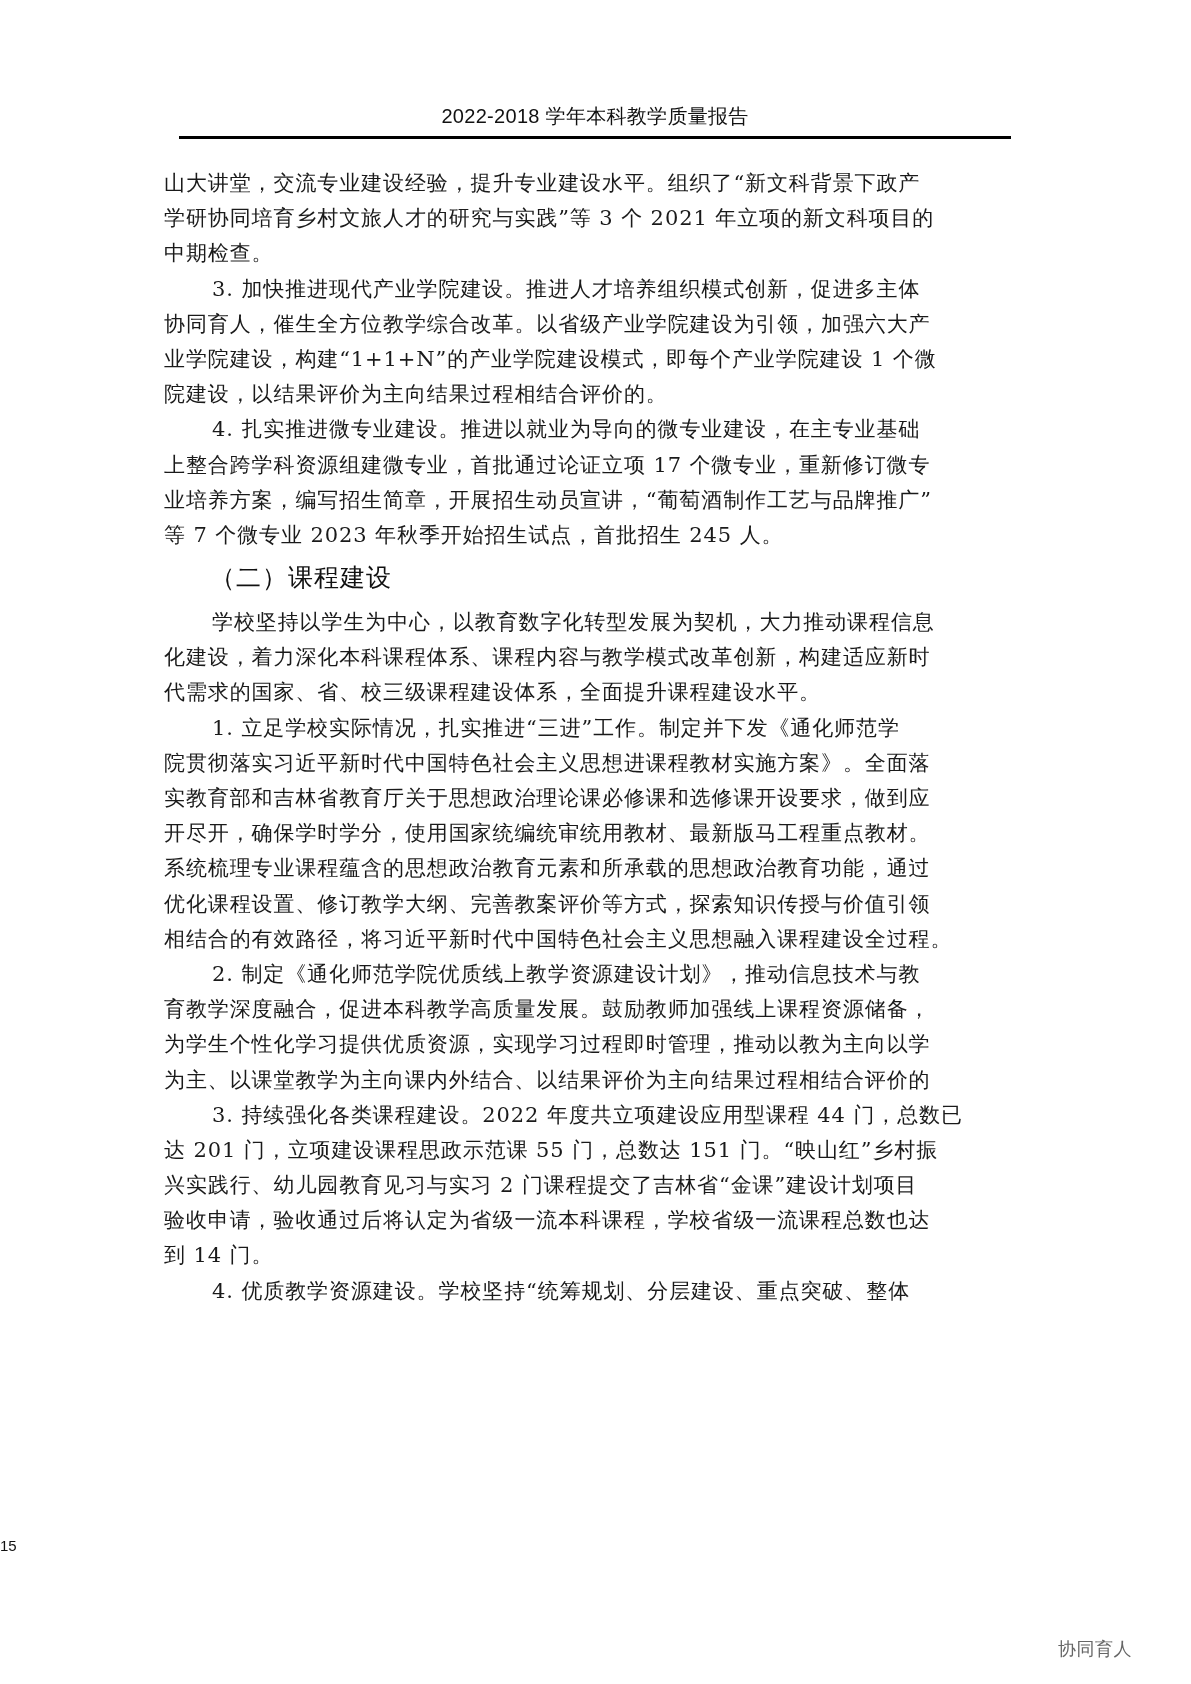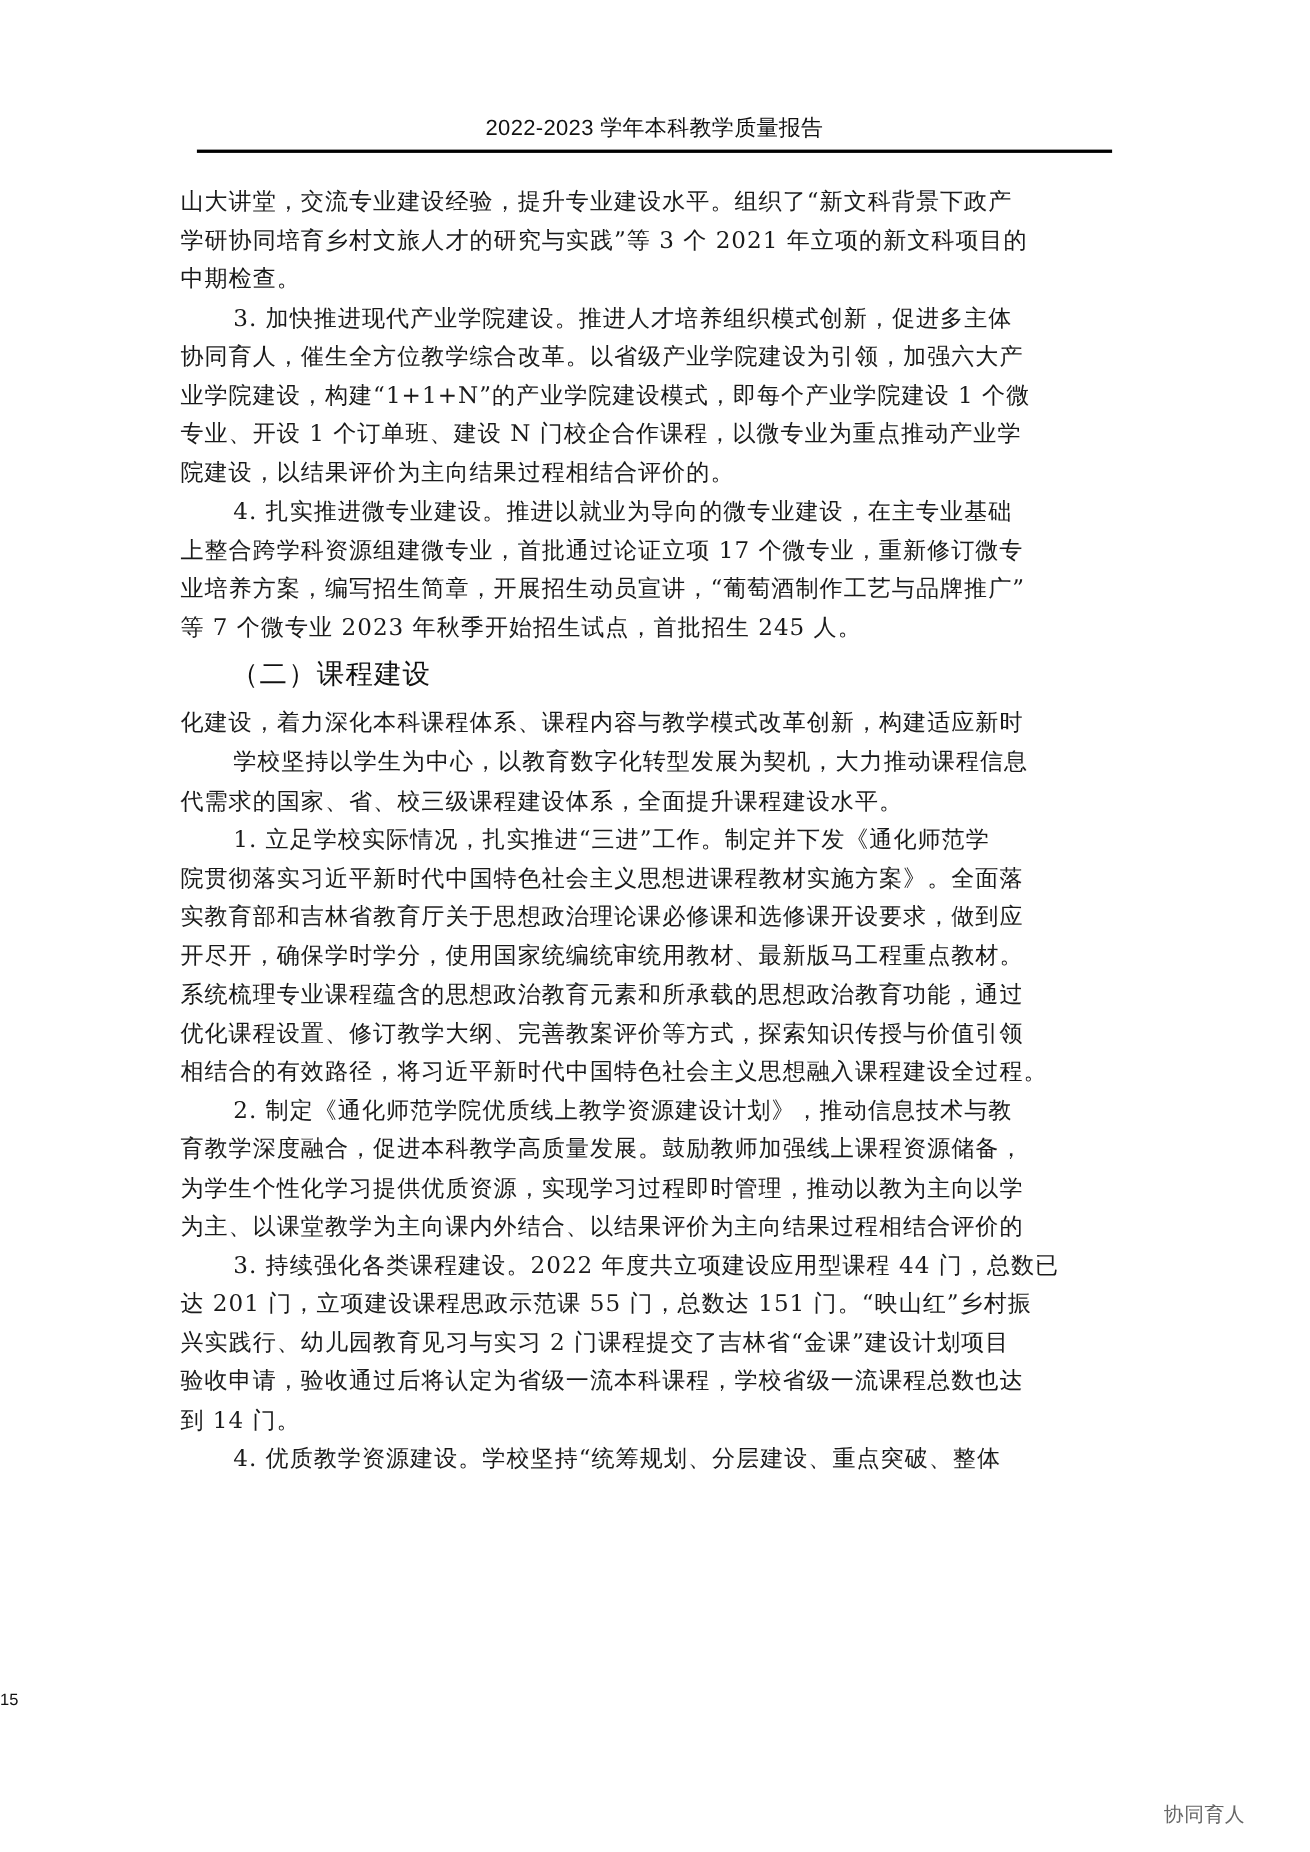--- a/index.html
+++ b/index.html
@@ -14,46 +14,45 @@
   .section-heading { font-family: "DejaVu Sans", "Liberation Sans", sans-serif; font-size: 25px; height: 52px; line-height: 50px;
                      padding-left: 46px; color: #111; letter-spacing: 1px; }
   .page-number { position: absolute; top: 1537px; left: 0; width: 1191px; 
                  font-family: "Liberation Sans", sans-serif; font-size: 15px; color: #111; }
   .watermark { position: absolute; top: 1637px; left: 1058px; font-family: "DejaVu Sans", sans-serif;
                font-size: 18px; color: #666; letter-spacing: 0.5px; }
 </style>
 </head>
 <body>
 
-<div class="page-header">2022-2023 学年本科教学质量报告</div>
+<div class="page-header">2022-2018 学年本科教学质量报告</div>
 <div class="header-rule"></div>
 
 <div class="body" id="doc-body">
     <div class="paragraph">
       <div class="line">山大讲堂，交流专业建设经验，提升专业建设水平。组织了“新文科背景下政产</div>
       <div class="line">学研协同培育乡村文旅人才的研究与实践”等 3 个 2021 年立项的新文科项目的</div>
       <div class="line">中期检查。</div>
     </div>
     <div class="paragraph">
       <div class="line indent">3. 加快推进现代产业学院建设。推进人才培养组织模式创新，促进多主体</div>
       <div class="line">协同育人，催生全方位教学综合改革。以省级产业学院建设为引领，加强六大产</div>
       <div class="line">业学院建设，构建“1+1+N”的产业学院建设模式，即每个产业学院建设 1 个微</div>
-      <div class="line">专业、开设 1 个订单班、建设 N 门校企合作课程，以微专业为重点推动产业学</div>
       <div class="line">院建设，以结果评价为主向结果过程相结合评价的。</div>
     </div>
     <div class="paragraph">
       <div class="line indent">4. 扎实推进微专业建设。推进以就业为导向的微专业建设，在主专业基础</div>
       <div class="line">上整合跨学科资源组建微专业，首批通过论证立项 17 个微专业，重新修订微专</div>
       <div class="line">业培养方案，编写招生简章，开展招生动员宣讲，“葡萄酒制作工艺与品牌推广”</div>
       <div class="line">等 7 个微专业 2023 年秋季开始招生试点，首批招生 245 人。</div>
     </div>
     <div class="section-heading">（二）课程建设</div>
     <div class="paragraph">
+      <div class="line indent">学校坚持以学生为中心，以教育数字化转型发展为契机，大力推动课程信息</div>
       <div class="line">化建设，着力深化本科课程体系、课程内容与教学模式改革创新，构建适应新时</div>
-      <div class="line indent">学校坚持以学生为中心，以教育数字化转型发展为契机，大力推动课程信息</div>
       <div class="line">代需求的国家、省、校三级课程建设体系，全面提升课程建设水平。</div>
     </div>
     <div class="paragraph">
       <div class="line indent">1. 立足学校实际情况，扎实推进“三进”工作。制定并下发《通化师范学</div>
       <div class="line">院贯彻落实习近平新时代中国特色社会主义思想进课程教材实施方案》。全面落</div>
       <div class="line">实教育部和吉林省教育厅关于思想政治理论课必修课和选修课开设要求，做到应</div>
       <div class="line">开尽开，确保学时学分，使用国家统编统审统用教材、最新版马工程重点教材。</div>
       <div class="line">系统梳理专业课程蕴含的思想政治教育元素和所承载的思想政治教育功能，通过</div>
       <div class="line">优化课程设置、修订教学大纲、完善教案评价等方式，探索知识传授与价值引领</div>
       <div class="line">相结合的有效路径，将习近平新时代中国特色社会主义思想融入课程建设全过程。</div>

